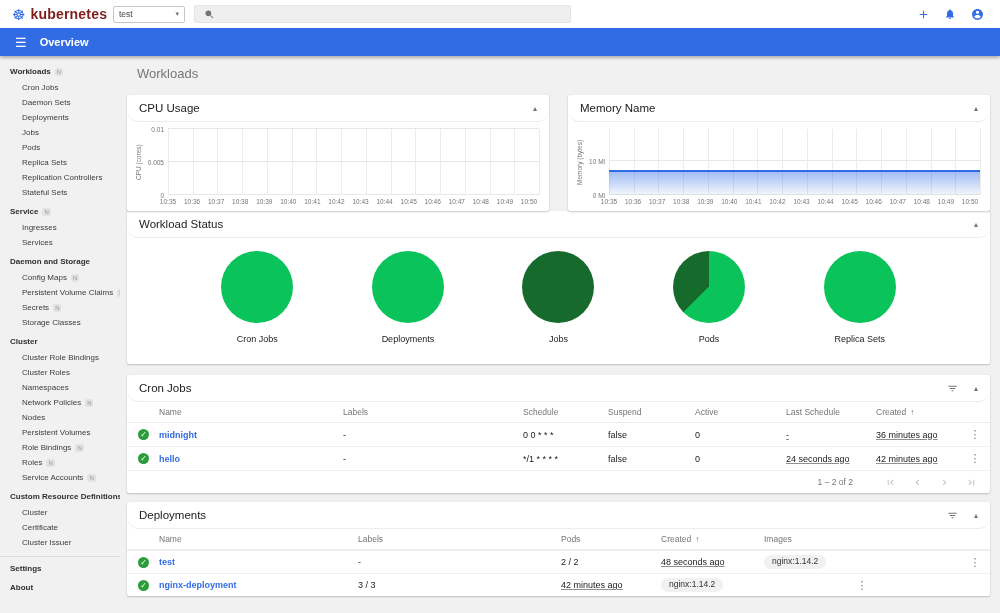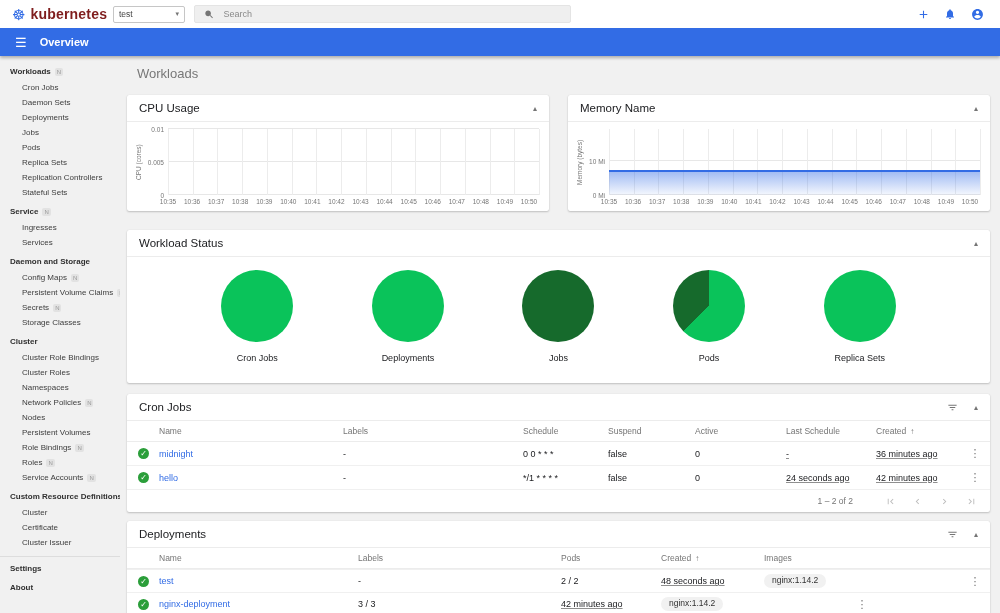--- a/index.html
+++ b/index.html
@@ -29,57 +29,57 @@
   .shell { display: flex; height: 557px; }
   .sidebar { width: 120px; padding-top: 4px; overflow: hidden; flex: none; }
   .side-item { height: 15px; display: flex; align-items: center; gap: 4px; padding-left: 22px; font-size: 8px; color: #3c3c3c; cursor: pointer; white-space: nowrap; }
   .side-item.bold { padding-left: 10px; font-weight: bold; color: #303030; margin-top: 4px; margin-bottom: 1px; }
   .badge { font-size: 6px; background: #e2e2e2; color: #979797; border-radius: 2px; padding: 1px 2px; line-height: 1; font-weight: normal; }
   .side-divider { height: 1px; background: #ddd; margin: 6px 0 4px; }
   
   main { flex: 1; padding: 10px 10px 0 7px; overflow: hidden; }
   .page-title { font-size: 13px; color: #777; margin: 0 0 14px 10px; }
   .card { background: #fff; border-radius: 2px; box-shadow: 0 1px 2px rgba(0,0,0,.2), 0 0 1px rgba(0,0,0,.12); }
-  .card-head { height: 27px; display: flex; align-items: center; padding: 0 12px; border-bottom: 1px solid #ececec; flex: none; }
+  .card-head { height: 27px; display: flex; align-items: center; padding: 0 12px; border-bottom: 1px solid #ececec; flex: none; border-radius: 12px; }
   .card-title { font-size: 11.5px; color: #202124; flex: 1; }
   .collapse { color: #757575; font-size: 8px; cursor: pointer; }
   .filter-btn { margin-right: 16px; cursor: pointer; display: flex; align-items: center; }
   
   .charts-row { display: flex; gap: 19px; }
   .chart-card { flex: 1; height: 116px; display: flex; flex-direction: column; }
   .chart { flex: 1; display: flex; flex-direction: column; padding: 7px 10px 3px 6px; }
   .plot-row { flex: 1; display: flex; }
   .ylabel { width: 11px; font-size: 6.5px; color: #757575; writing-mode: vertical-rl; transform: rotate(180deg); display: flex; align-items: center; justify-content: center; white-space: nowrap; }
   .yaxis { width: 24px; position: relative; }
   .ytick { position: absolute; right: 4px; font-size: 6.5px; color: #757575; transform: translateY(50%); white-space: nowrap; }
   .plot { flex: 1; position: relative; }
   .hline { position: absolute; left: 0; right: 0; height: 1px; background: #e7e7e7; }
   .vline { position: absolute; top: 0; bottom: 0; width: 1px; background: #ececec; }
   .area { position: absolute; left: 0; right: 0; bottom: 0; border-top: 2px solid #326ce5; background: linear-gradient(180deg, rgba(50,108,229,.45), rgba(50,108,229,.05)); }
   .xticks { height: 13px; margin-left: 35px; margin-right: 10px; position: relative; }
   .xtick { position: absolute; top: 3px; font-size: 6.5px; color: #757575; transform: translateX(-50%); white-space: nowrap; }
   
-  .status-card { margin-top: 19px; height: 153px; display: flex; flex-direction: column; }
+  .status-card { height: 153px; display: flex; flex-direction: column; }
   .pies { flex: 1; display: flex; justify-content: space-around; align-items: flex-start; padding: 13px 55px 0; }
   .pie-item { display: flex; flex-direction: column; align-items: center; }
   .pie { width: 72px; height: 72px; border-radius: 50%; }
   .pie-label { font-size: 9px; color: #202124; margin-top: 11px; text-align: center; }
   
   .table-card { margin-top: 11px; }
   .table-card.deployments { margin-top: 9px; }
   .grid { display: grid; align-items: center; }
   .cron-grid { grid-template-columns: 32px 184px 180px 85px 87px 91px 90px 1fr 30px; }
   .dep-grid  { grid-template-columns: 32px 199px 203px 100px 103px 1fr 30px; }
   .thead { height: 21px; font-size: 8.5px; color: #757575; border-bottom: 1px solid #ececec; }
   .thead .th { cursor: pointer; }
   .sort-arrow { font-size: 8px; color: #757575; margin-left: 4px; }
   .trow { height: 24px; font-size: 9px; color: #202124; border-bottom: 1px solid #f0f0f0; }
   .dep-grid.trow { height: 23px; border-bottom: none; border-top: 1px solid #f0f0f0; }
   .okicon { width: 11px; height: 11px; border-radius: 50%; background: #2b9e3a; color: #fff; font-size: 8px; line-height: 11px; text-align: center; margin-left: 11px; }
-  .link { color: #326ce5; cursor: pointer; }
+  .link { color: #326ce5; cursor: pointer; font-weight: bold; }
   .tip { text-decoration: underline; text-decoration-color: #8f8f8f; text-underline-offset: 1px; }
   .dots { color: #757575; font-size: 11px; text-align: center; cursor: pointer; letter-spacing: 0; }
   .chip { background: #f1f1f1; border-radius: 9px; padding: 2.5px 8px; font-size: 8.5px; color: #333; display: inline-block; line-height: 1.1; }
   .pagination { height: 22px; display: flex; align-items: center; justify-content: flex-end; padding-right: 13px; font-size: 8.5px; color: #757575; }
   .pag-label { margin-right: 16px; }
   .pag-btn { margin-left: 16px; display: flex; align-items: center; cursor: default; }
 </style>
 </head>
 <body>
 
@@ -89,21 +89,20 @@
     <span class="brand-name">kubernetes</span>
   </div>
   <div class="ns-select">
     <span>test</span>
     <span class="ns-caret">▾</span>
   </div>
   <div class="searchbox">
     <svg width="11" height="11" viewBox="0 0 24 24" fill="#757575">
         <path d="M15.5 14h-.79l-.28-.27C15.41 12.59 16 11.11 16 9.5 16 5.91 13.09 3 9.5 3S3 5.91 3 9.5 5.91 16 9.5 16c1.61 0 3.09-.59 4.23-1.57l.27.28v.79l5 4.99L20.49 19l-4.99-5z"></path>
       </svg>
-    <input type="text" placeholder="Search" style="">
   </div>
   <div class="top-actions">
     <span class="icon-btn">
       <svg width="13" height="13" viewBox="0 0 24 24" fill="#326ce5">
           <path d="M19 13h-6v6h-2v-6H5v-2h6V5h2v6h6v2z"></path>
         </svg>
     </span>
     <span class="icon-btn">
       <svg width="12" height="12" viewBox="0 0 24 24" fill="#326ce5">
           <path d="M12 22c1.1 0 2-.9 2-2h-4c0 1.1.9 2 2 2zm6-6v-5c0-3.07-1.63-5.64-4.5-6.32V4c0-.83-.67-1.5-1.5-1.5s-1.5.67-1.5 1.5v.68C7.64 5.36 6 7.92 6 11v5l-2 2v1h16v-1l-2-2z"></path>

